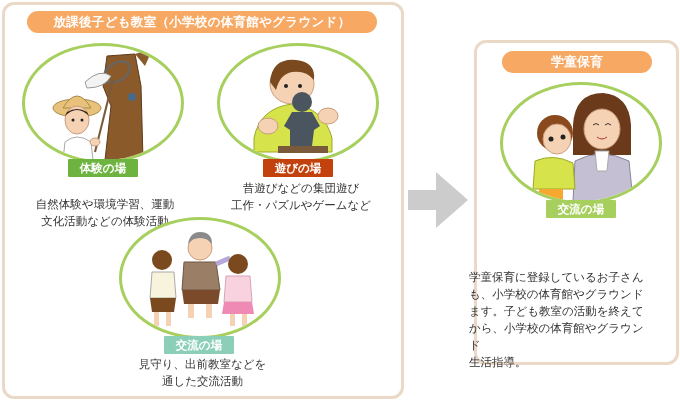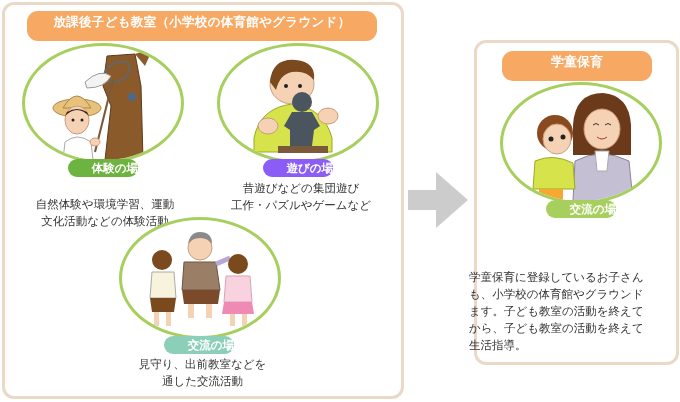--- a/index.html
+++ b/index.html
@@ -2,26 +2,26 @@
 <html><head>
 <meta charset="utf-8">
 <style>
   * { box-sizing: border-box; margin: 0; padding: 0; }
   body { width: 680px; height: 402px; background: #ffffff; position: relative; overflow: hidden;
          font-family: "DejaVu Sans", "Liberation Sans", sans-serif; color: #333333; }
   .frame { position: absolute; border: 3px solid #ead9c6; border-radius: 12px; background: #ffffff; }
   #left-frame { left: 2px; top: 2px; width: 402px; height: 397px; }
   #right-frame { left: 474px; top: 40px; width: 205px; height: 325px; }
   .header-pill { position: absolute; background: #f7a863; color: #ffffff; font-weight: bold;
-                 border-radius: 11px; height: 30px; line-height: 22px; text-align: center; font-size: 13px; }
+                 border-radius: 11px; height: 22px; line-height: 22px; text-align: center; font-size: 13px; }
   #left-header { left: 27px; top: 11px; width: 350px; font-size: 12.5px; letter-spacing: 0.3px; }
   #right-header { left: 502px; top: 51px; width: 150px; }
   .oval { position: absolute; border: 3px solid #a6cf5e; border-radius: 50%; background: #ffffff; overflow: hidden; }
   .badge { position: absolute; color: #ffffff; font-weight: bold; font-size: 11.5px; height: 18px; line-height: 18px;
-           text-align: right; border-radius: 9px; width: 70px; }
+           text-align: center; border-radius: 1px; width: 70px; }
   .caption { position: absolute; font-size: 11.5px; line-height: 17px; text-align: center; color: #333333; }
   .para { position: absolute; font-size: 11.5px; line-height: 17px; color: #333333; }
   svg { display: block; }
 </style>
 </head>
 <body>
 
 <div class="frame" id="left-frame"></div>
 <div class="header-pill" id="left-header">放課後子ども教室（小学校の体育館やグラウンド）</div>
 
@@ -65,21 +65,21 @@
 
     <circle cx="82" cy="56" r="10" fill="#4a5560"></circle>
     <path d="M72 66 L92 66 L100 80 L94 84 L92 100 L70 100 L70 84 L64 80 Z" fill="#4a5560"></path>
 
     <ellipse cx="48" cy="80" rx="10" ry="8" fill="#f6d2b4" stroke="#c99c7d"></ellipse>
     <ellipse cx="108" cy="70" rx="10" ry="8" fill="#f6d2b4" stroke="#c99c7d"></ellipse>
 
     <rect x="58" y="100" width="50" height="7" fill="#7a5a3a"></rect>
   </svg>
 </div>
-<div class="badge" style="left:263px;top:159px;background:#8b5cf6;">遊びの場</div>
+<div class="badge" style="left:263px;top:159px;background:#c2410c;">遊びの場</div>
 <div class="caption" style="left:218px;top:180px;width:166px;">
   <div>昔遊びなどの集団遊び</div>
   <div>工作・パズルやゲームなど</div>
 </div>
 
 <div class="oval" style="left:119px;top:217px;width:162px;height:122px;">
   <svg width="156" height="116" viewBox="0 0 156 116">
 
     <circle cx="78" cy="28" r="12" fill="#f6d2b4" stroke="#c99c7d"></circle>
     <path d="M66 24 Q68 12 78 12 Q90 12 90 24 Q86 18 78 18 Q70 18 66 24 Z" fill="#8a8a8a"></path>
@@ -135,15 +135,15 @@
   </svg>
 </div>
 <div class="badge" style="left:546px;top:200px;background:#a6cf5e;">交流の場</div>
 <div class="caption" style="left:488px;top:220px;width:180px;">
 </div>
 
 <div class="para" style="left:469px;top:269px;width:186px;">
   <div>学童保育に登録しているお子さん</div>
   <div>も、小学校の体育館やグラウンド</div>
   <div>ます。子ども教室の活動を終えて</div>
-  <div>から、子ども教室の活動を終えて</div>
+  <div>から、小学校の体育館やグラウンド</div>
   <div>生活指導。</div>
 </div>
 
 </body></html>

